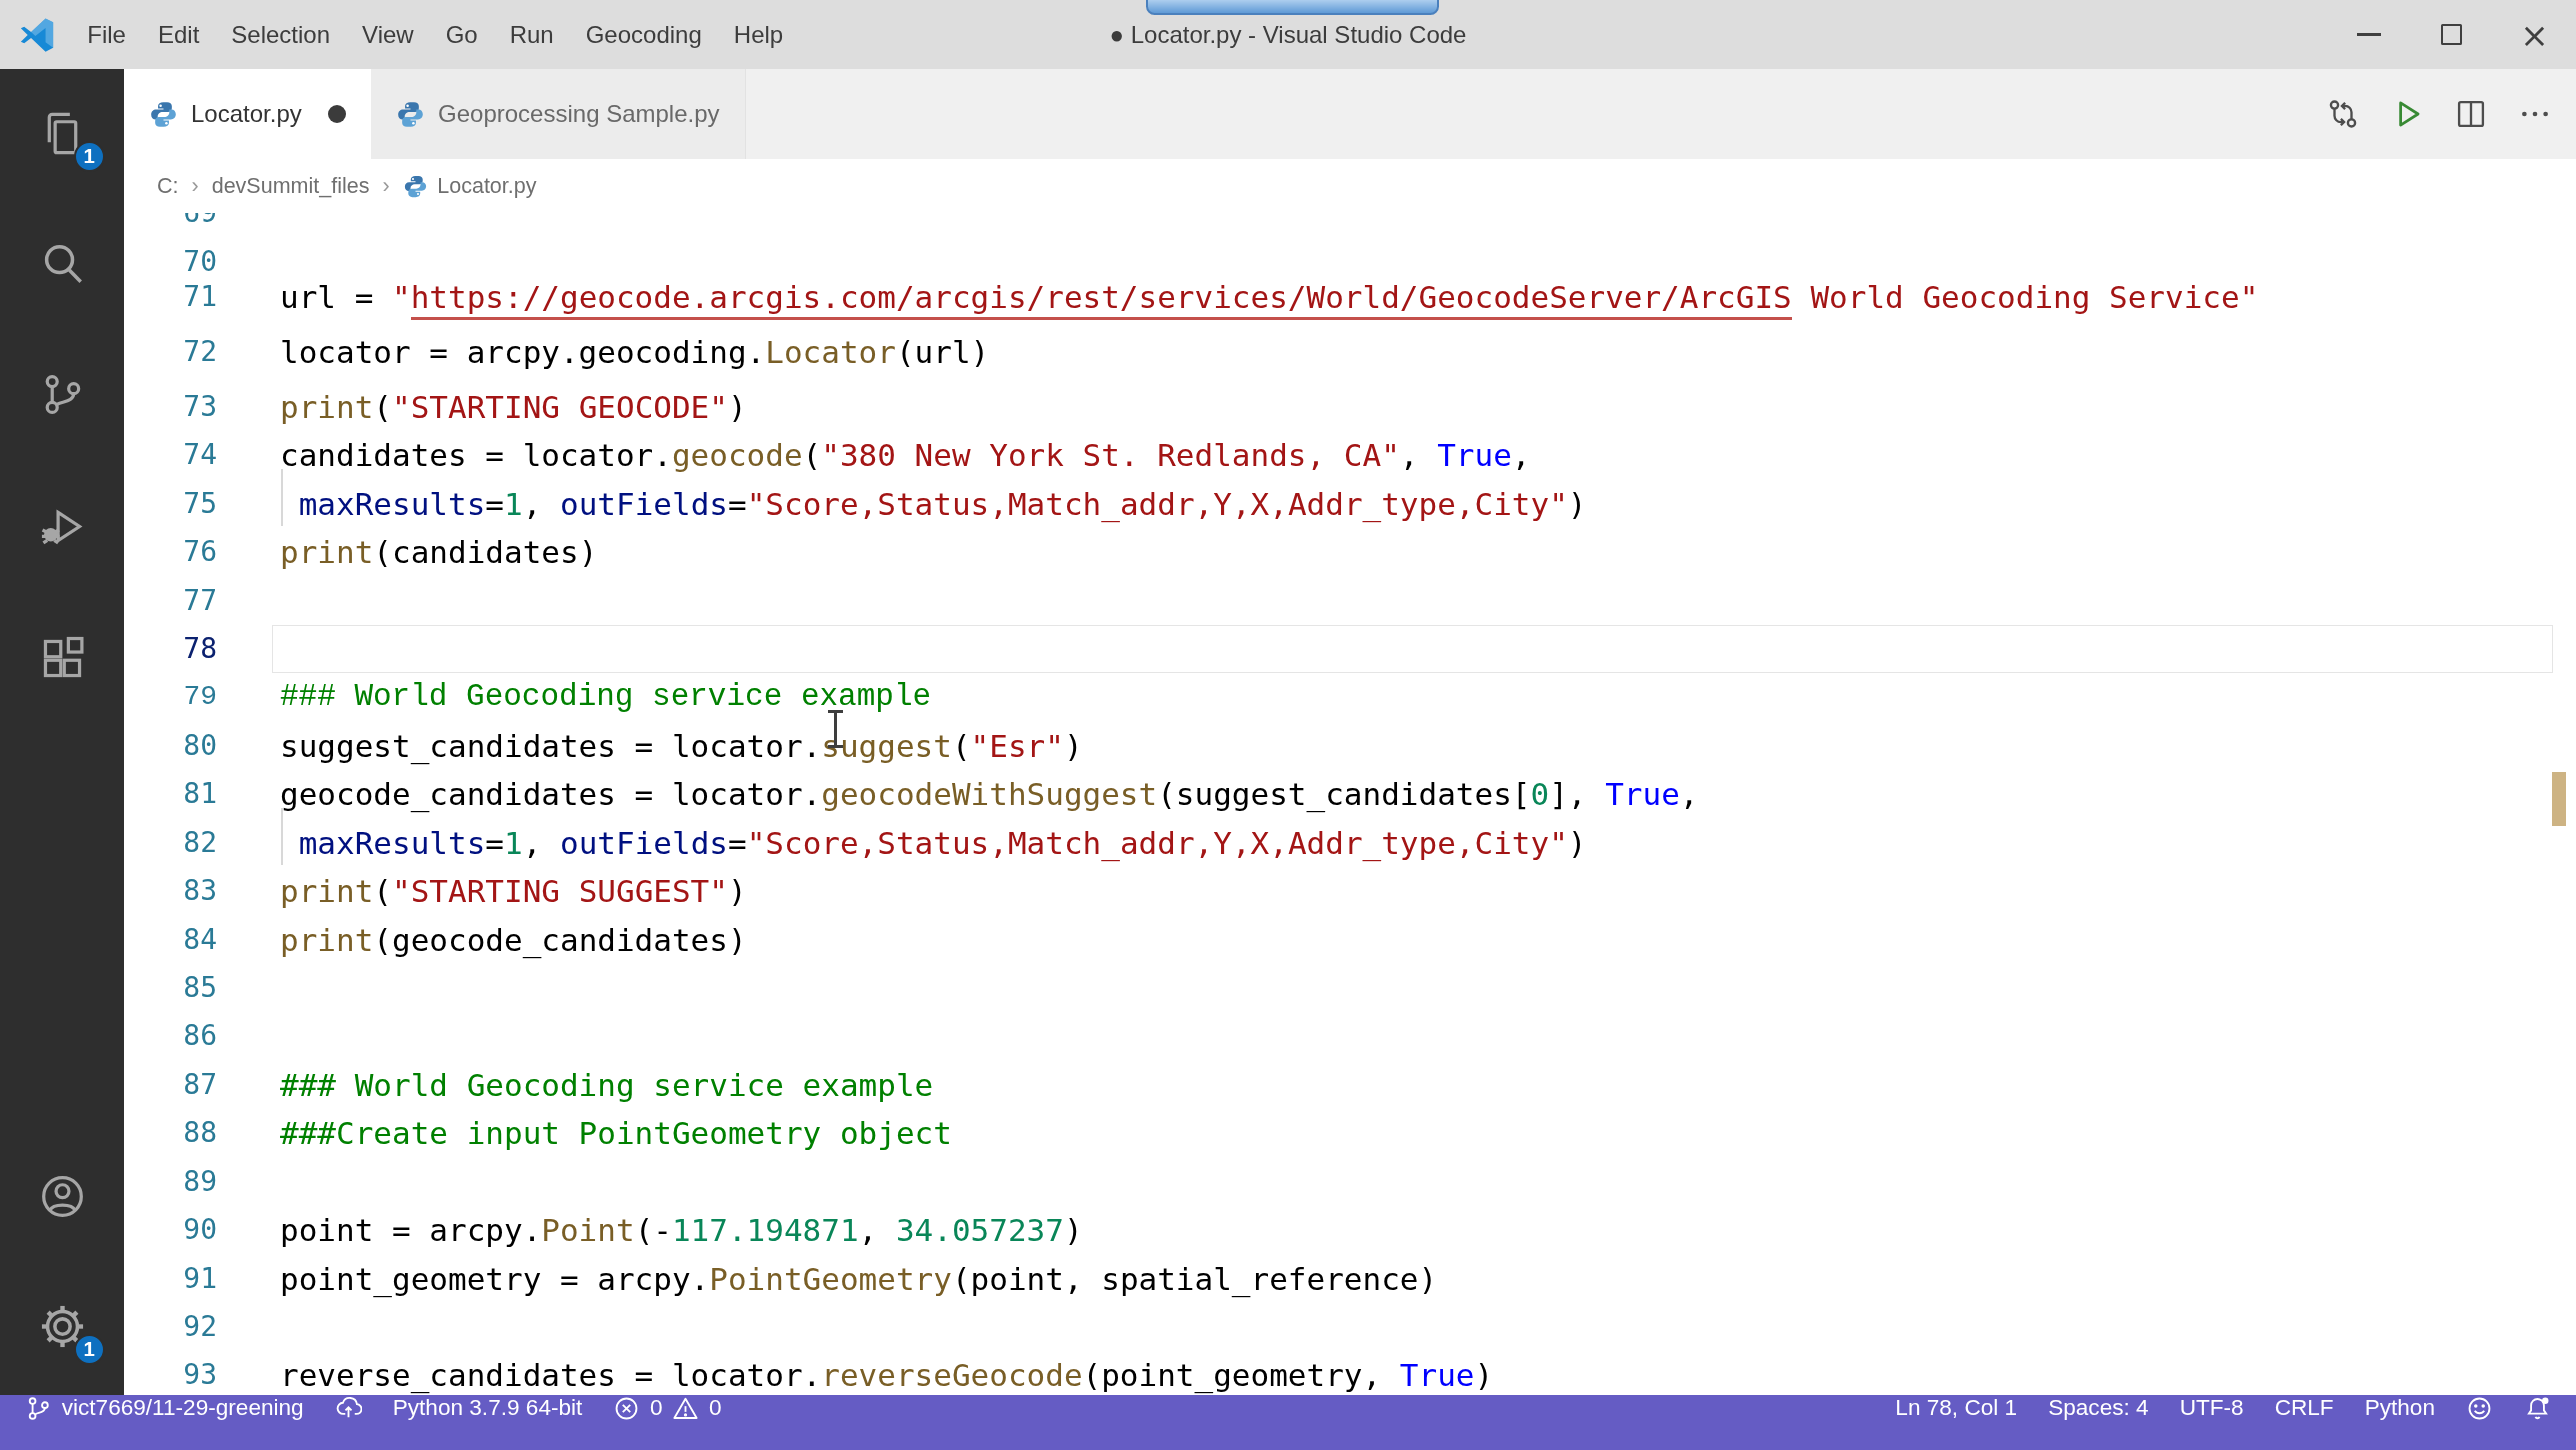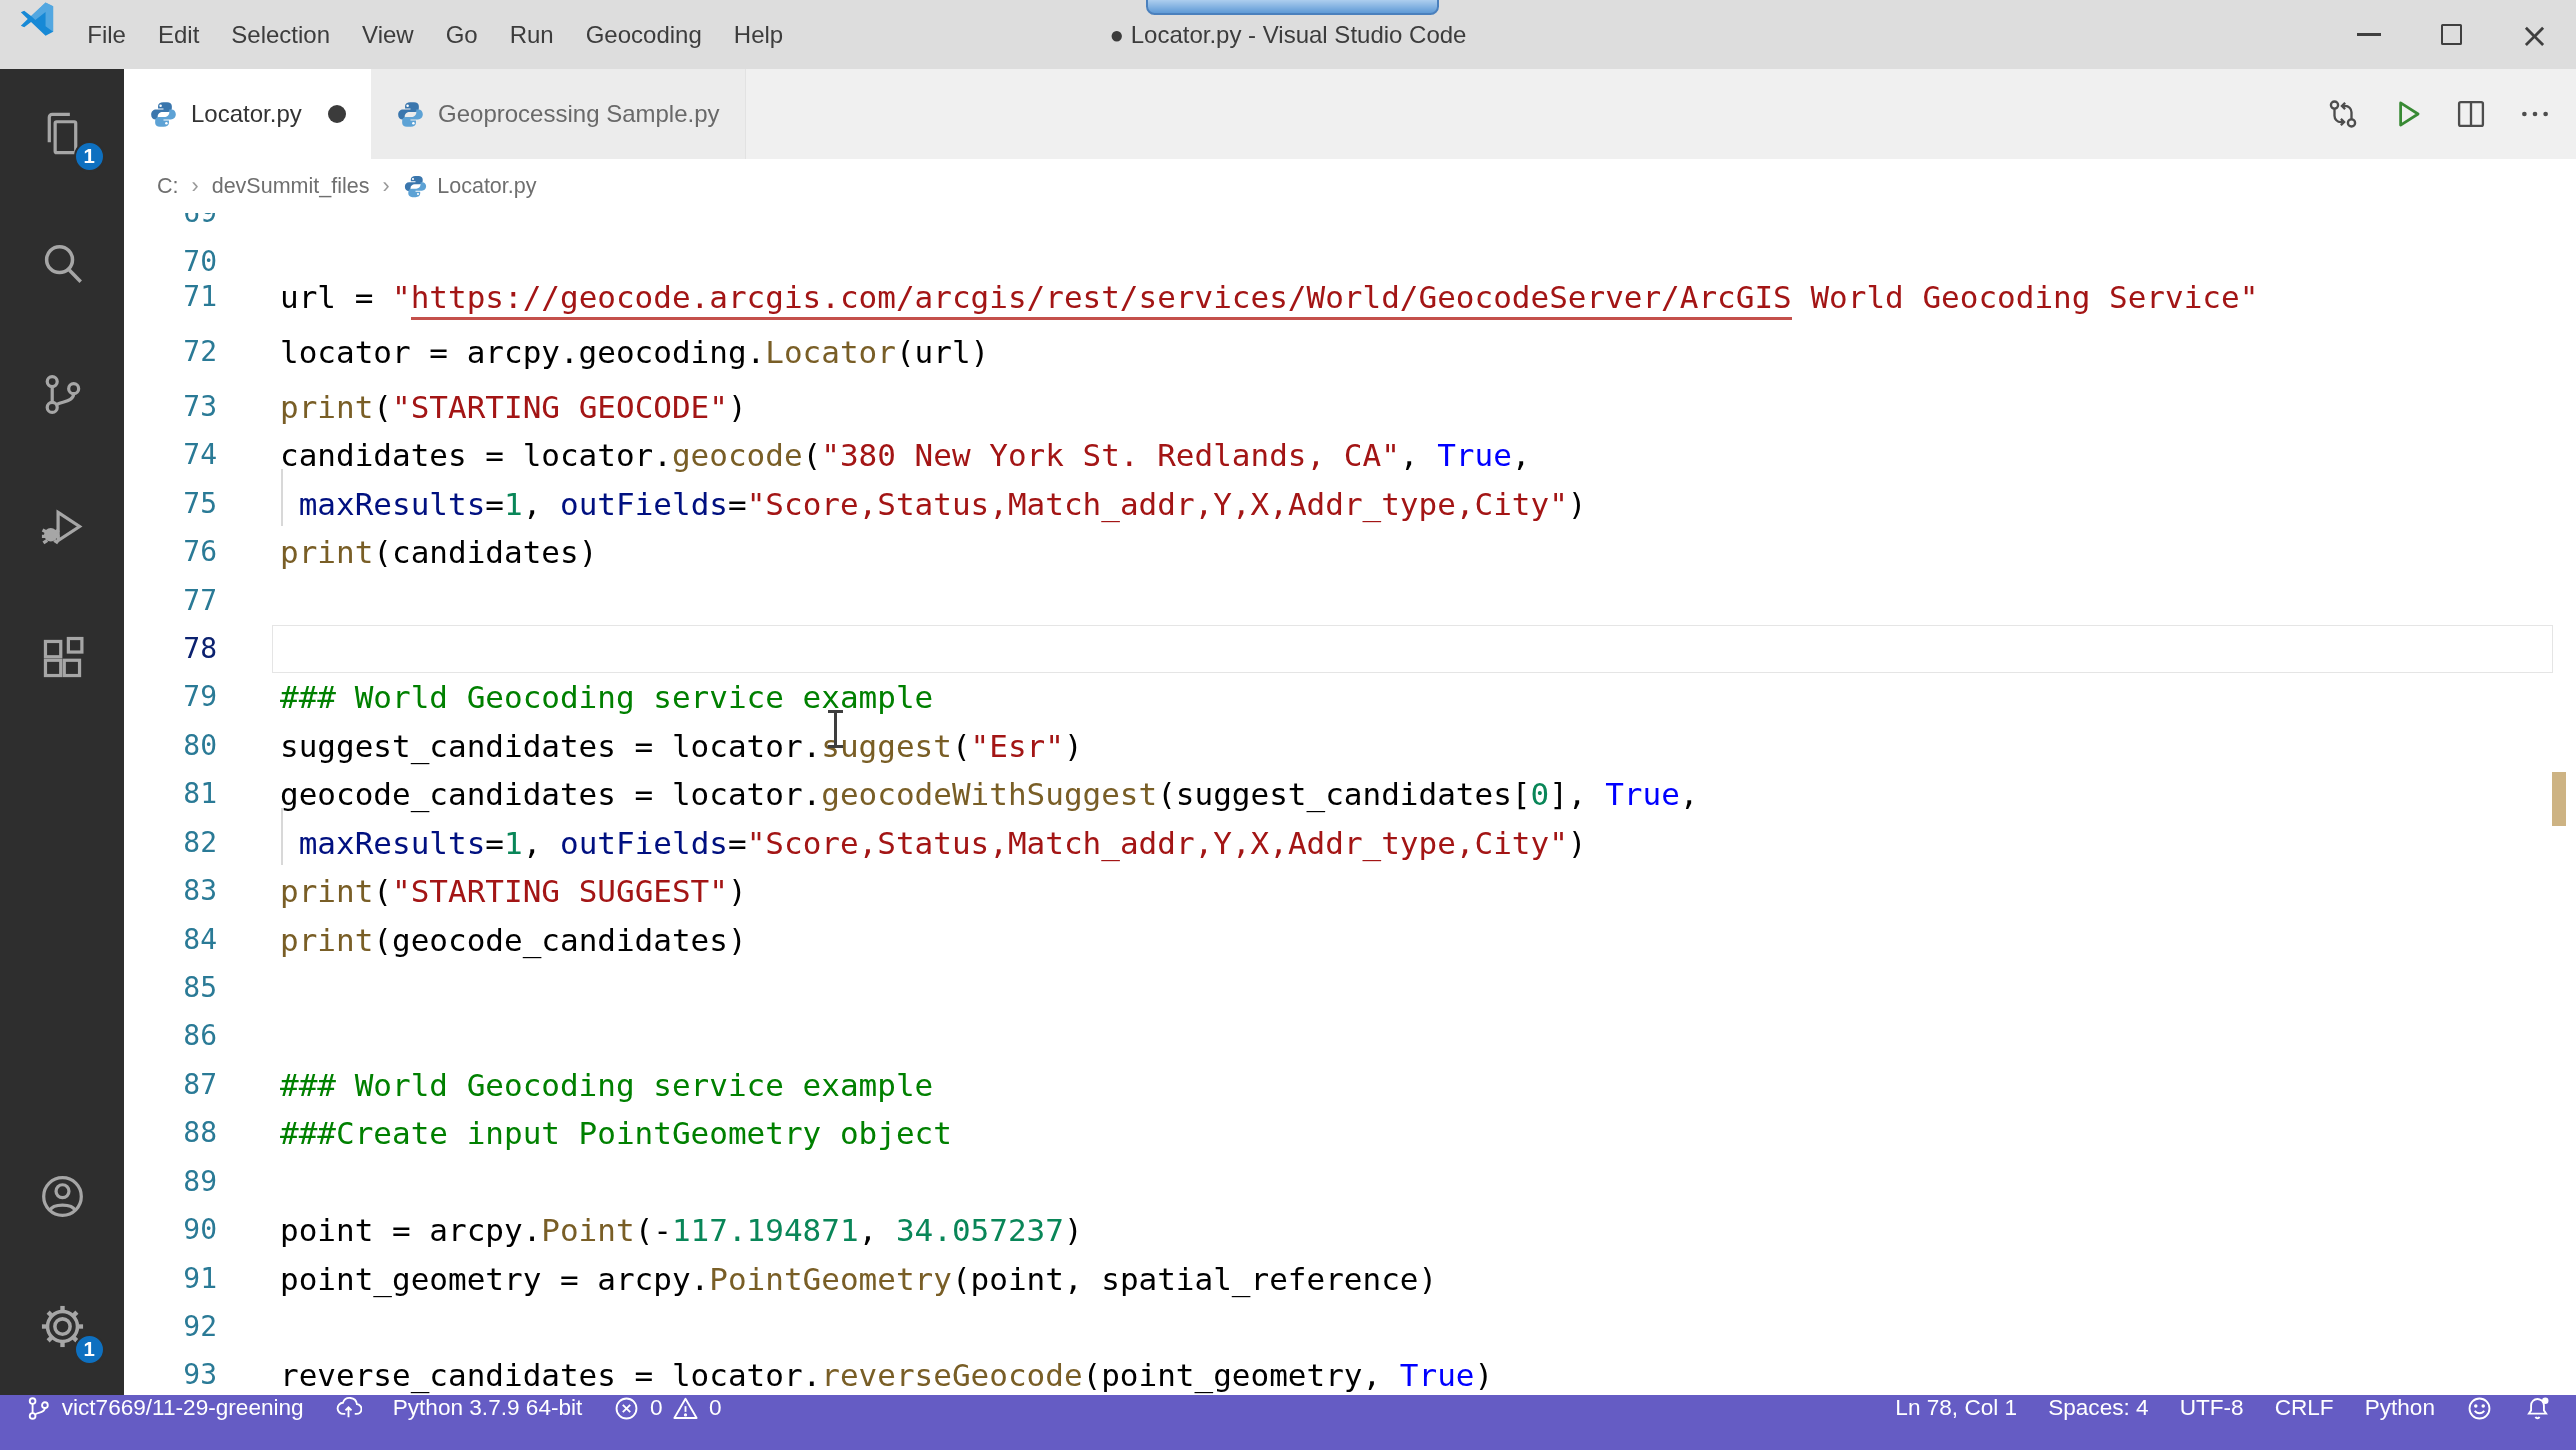--- a/index.html
+++ b/index.html
@@ -1,20 +1,20 @@
 <!DOCTYPE html>
 <html style="font-size:8.6px"><head>
 <meta charset="utf-8">
 <style>
   *{box-sizing:border-box;margin:0;padding:0}
   html,body{width:2576px;height:1451px;overflow:hidden}
   body{position:relative;font-family:"Liberation Sans",sans-serif;background:#fff}
 
   
-  #titlebar{position:absolute;left:0;top:0;width:2576px;height:69px;background:#dddddd;display:flex;z-index:20}
+  #titlebar{position:absolute;left:0;top:0;width:2576px;height:69px;background:#dddddd;display:flex;align-items:center;z-index:20}
   #logo{width:38px;height:38px;margin:0 15px 0 18.3px;flex:0 0 auto}
   #menubar{display:flex;align-items:center;height:69px}
   .menu-item{font-size:24px;color:#3c3c3c;padding:0 16px;line-height:69px;cursor:default}
   #window-title{position:absolute;left:50%;transform:translateX(-50%);top:0;line-height:69px;font-size:24px;color:#3c3c3c;white-space:nowrap}
   #win-controls{position:absolute;right:0;top:0;height:69px;display:flex}
   .win-btn{width:83px;height:69px;display:flex;align-items:center;justify-content:center;color:#3f3f3f}
   .min-glyph{width:24px;height:2.7px;background:#3f3f3f}
   .max-glyph{width:20.4px;height:20.4px;border:2.2px solid #3f3f3f;border-radius:1.6px}
   .close-glyph{font-size:34px;line-height:1;font-family:"DejaVu Sans",sans-serif}
   #overlay-bar{position:absolute;left:1146px;top:-4.3px;width:293px;height:19.4px;background:linear-gradient(#b9d6f2,#5f9ad6);border:2.2px solid #4a80bd;border-radius:0 0 8.6px 8.6px;z-index:30}
@@ -265,21 +265,21 @@
       <div class="row" style="top: 30px;"><span class="ln">69</span><span class="code"></span></div>
       <div class="row" style="top: 79px;"><span class="ln">70</span><span class="code"></span></div>
       <div class="row" style="top: 114px;"><span class="ln">71</span><span class="code"><span class="tk-d">url = </span><span class="tk-s">"</span><span class="tk-su">https://geocode.arcgis.com/arcgis/rest/services/World/GeocodeServer/ArcGIS</span><span class="tk-s"> World Geocoding Service"</span></span></div>
       <div class="row" style="top: 169px;"><span class="ln">72</span><span class="code"><span class="tk-d">locator = arcpy.geocoding.</span><span class="tk-f">Locator</span><span class="tk-d">(url)</span></span></div>
       <div class="row" style="top: 224px;"><span class="ln">73</span><span class="code"><span class="tk-f">print</span><span class="tk-d">(</span><span class="tk-s">"STARTING GEOCODE"</span><span class="tk-d">)</span></span></div>
       <div class="row" style="top: 272px; text-decoration: underline;"><span class="ln">74</span><span class="code"><span class="tk-d">candidates = locator.</span><span class="tk-f">geocode</span><span class="tk-d">(</span><span class="tk-s">"380 New York St. Redlands, CA"</span><span class="tk-d">, </span><span class="tk-k">True</span><span class="tk-d">,</span></span></div>
       <div class="row" style="top: 321px;"><span class="ln">75</span><span class="code"><span class="tk-d"> </span><span class="tk-v">maxResults</span><span class="tk-d">=</span><span class="tk-n">1</span><span class="tk-d">, </span><span class="tk-v">outFields</span><span class="tk-d">=</span><span class="tk-s">"Score,Status,Match_addr,Y,X,Addr_type,City"</span><span class="tk-d">)</span></span></div>
       <div class="row" style="top: 369px;"><span class="ln">76</span><span class="code"><span class="tk-f">print</span><span class="tk-d">(candidates)</span></span></div>
       <div class="row" style="top: 418px;"><span class="ln">77</span><span class="code"></span></div>
       <div class="row" style="top: 466px;"><span class="ln cur">78</span><span class="code"></span></div>
-      <div class="row" style="top: 514px;"><span class="ln">79</span><span class="code"><span class="tk-c">### World Geocoding service example</span></span></div>
+      <div class="row" style="top: 514px; font-family: Liberation Mono, monospace;"><span class="ln">79</span><span class="code"><span class="tk-c">### World Geocoding service example</span></span></div>
       <div class="row" style="top: 563px;"><span class="ln">80</span><span class="code"><span class="tk-d">suggest_candidates = locator.</span><span class="tk-f">suggest</span><span class="tk-d">(</span><span class="tk-s">"Esr"</span><span class="tk-d">)</span></span></div>
       <div class="row" style="top: 611px;"><span class="ln">81</span><span class="code"><span class="tk-d">geocode_candidates = locator.</span><span class="tk-f">geocodeWithSuggest</span><span class="tk-d">(suggest_candidates[</span><span class="tk-n">0</span><span class="tk-d">], </span><span class="tk-k">True</span><span class="tk-d">,</span></span></div>
       <div class="row" style="top: 660px;"><span class="ln">82</span><span class="code"><span class="tk-d"> </span><span class="tk-v">maxResults</span><span class="tk-d">=</span><span class="tk-n">1</span><span class="tk-d">, </span><span class="tk-v">outFields</span><span class="tk-d">=</span><span class="tk-s">"Score,Status,Match_addr,Y,X,Addr_type,City"</span><span class="tk-d">)</span></span></div>
       <div class="row" style="top: 708px;"><span class="ln">83</span><span class="code"><span class="tk-f">print</span><span class="tk-d">(</span><span class="tk-s">"STARTING SUGGEST"</span><span class="tk-d">)</span></span></div>
       <div class="row" style="top: 757px;"><span class="ln">84</span><span class="code"><span class="tk-f">print</span><span class="tk-d">(geocode_candidates)</span></span></div>
       <div class="row" style="top: 805px;"><span class="ln">85</span><span class="code"></span></div>
       <div class="row" style="top: 853px;"><span class="ln">86</span><span class="code"></span></div>
       <div class="row" style="top: 902px;"><span class="ln">87</span><span class="code"><span class="tk-c">### World Geocoding service example</span></span></div>
       <div class="row" style="top: 950px;"><span class="ln">88</span><span class="code"><span class="tk-c">###Create input PointGeometry object</span></span></div>
       <div class="row" style="top: 999px;"><span class="ln">89</span></div>

